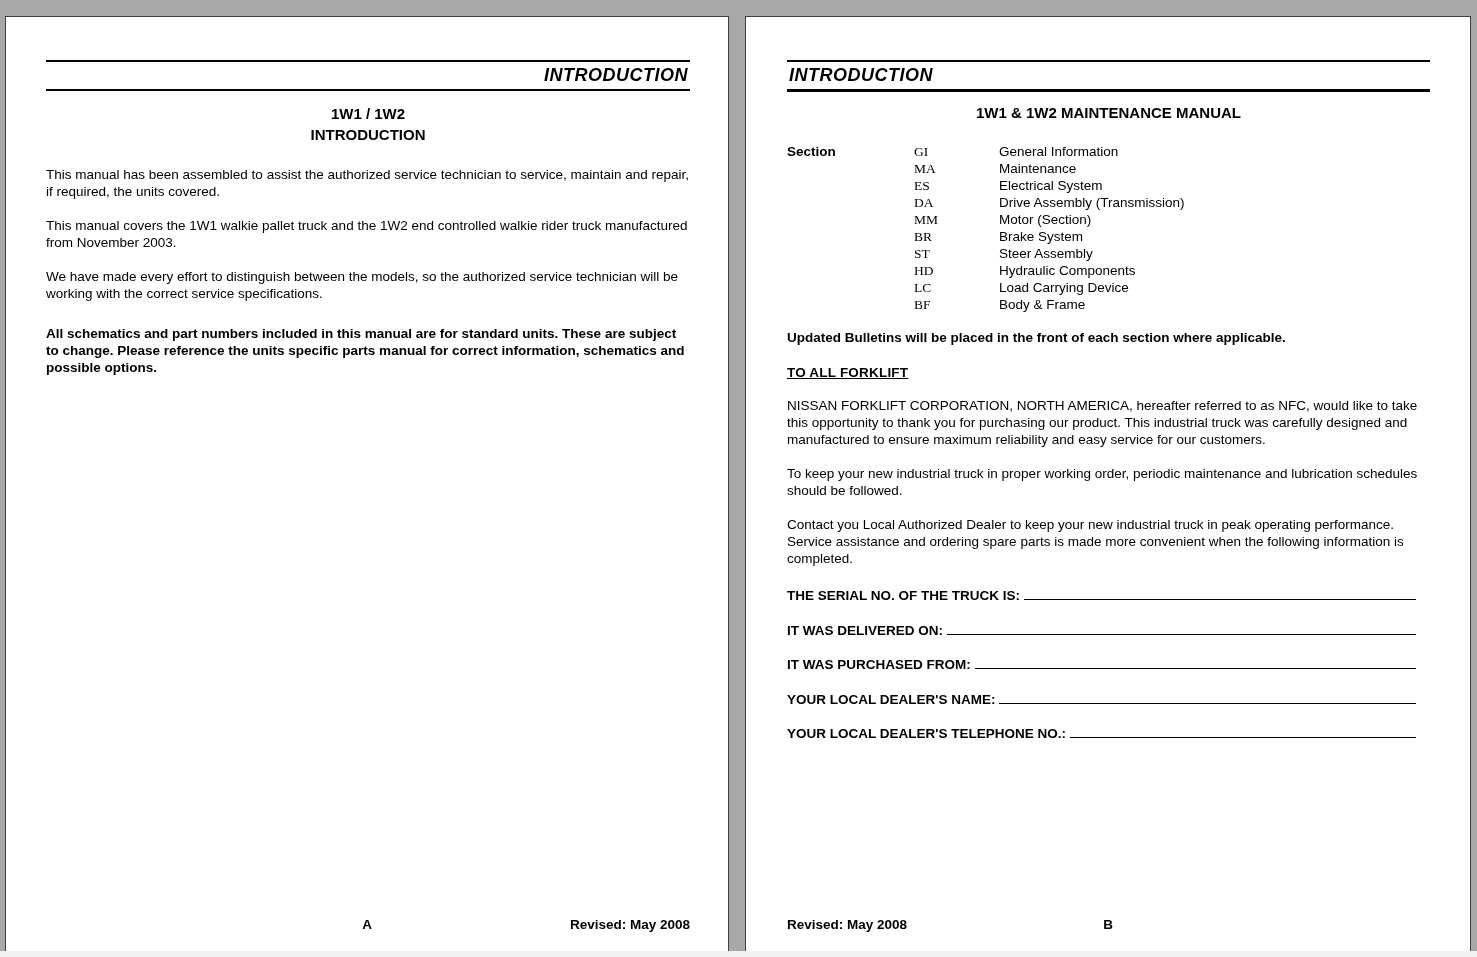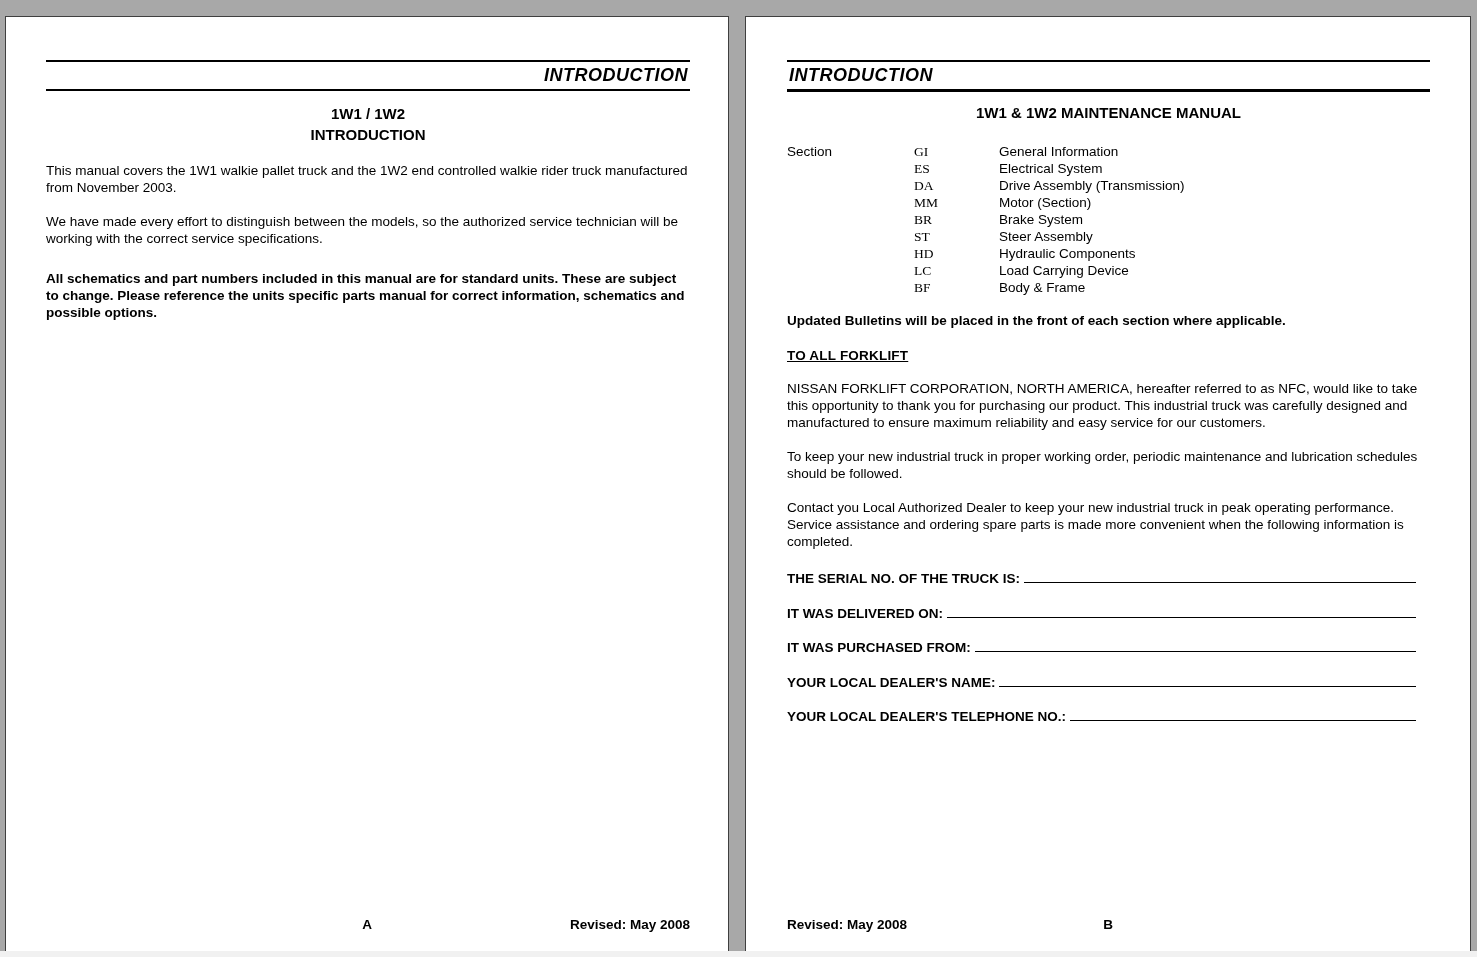--- a/index.html
+++ b/index.html
@@ -51,21 +51,21 @@
   p.bold { font-weight:bold;margin-top:23px; }
 
   
   .manual-title {
     margin-top:13px;
     text-align:center;
     font-size:15px; font-weight:bold; line-height:16px;
   }
   .section-table { margin-top:22px; font-size:13.5px; line-height:17px; }
   .srow { display:flex; }
-  .srow .c1 { width:127px; }
+  .srow .c1 { width:127px;font-weight:bold; }
   .srow .c2 { width:85px;font-family:Liberation Serif, serif; }
   .srow .c3 { flex:1; }
   .bulletin-note {
     margin-top:16px;
     font-size:13.5px; font-weight:bold; line-height:17px;
   }
   .customers-heading {
     margin-top:19px;
     font-size:13.5px; font-weight:bold; text-decoration:underline;
     letter-spacing:0.2px;
@@ -108,20 +108,21 @@
       <div class="rule-top"></div>
       <div class="runhead align-right">INTRODUCTION</div>
       <div class="rule-bottom"></div>
     </div>
 
     <div class="doc-title">
       <div>1W1 / 1W2</div>
       <div>INTRODUCTION</div>
     </div>
 
+    <p class="first">This manual has been assembled to assist the authorized service technician to service, maintain and repair, if required, the units covered.</p>
     <p>This manual covers the 1W1 walkie pallet truck and the 1W2 end controlled walkie rider truck manufactured from November 2003.</p>
     <p>We have made every effort to distinguish between the models, so the authorized service technician will be working with the correct service specifications.</p>
     <p class="bold">All schematics and part numbers included in this manual are for standard units. These are subject to change. Please reference the units specific parts manual for correct information, schematics and possible options.</p>
 
     <div class="footer">
       <span class="page-letter">A</span>
       <span class="revised">Revised: May 2008</span>
     </div>
   </div>
 
@@ -135,20 +136,25 @@
     <div class="manual-title">1W1 &amp; 1W2 MAINTENANCE MANUAL</div>
 
     <div class="section-table">
       <div class="srow">
         <span class="c1">Section</span>
         <span class="c2">GI</span>
         <span class="c3">General Information</span>
       </div>
       <div class="srow">
         <span class="c1"></span>
+        <span class="c2">MA</span>
+        <span class="c3">Maintenance</span>
+      </div>
+      <div class="srow">
+        <span class="c1"></span>
         <span class="c2">ES</span>
         <span class="c3">Electrical System</span>
       </div>
       <div class="srow">
         <span class="c1"></span>
         <span class="c2">DA</span>
         <span class="c3">Drive Assembly (Transmission)</span>
       </div>
       <div class="srow">
         <span class="c1"></span>

